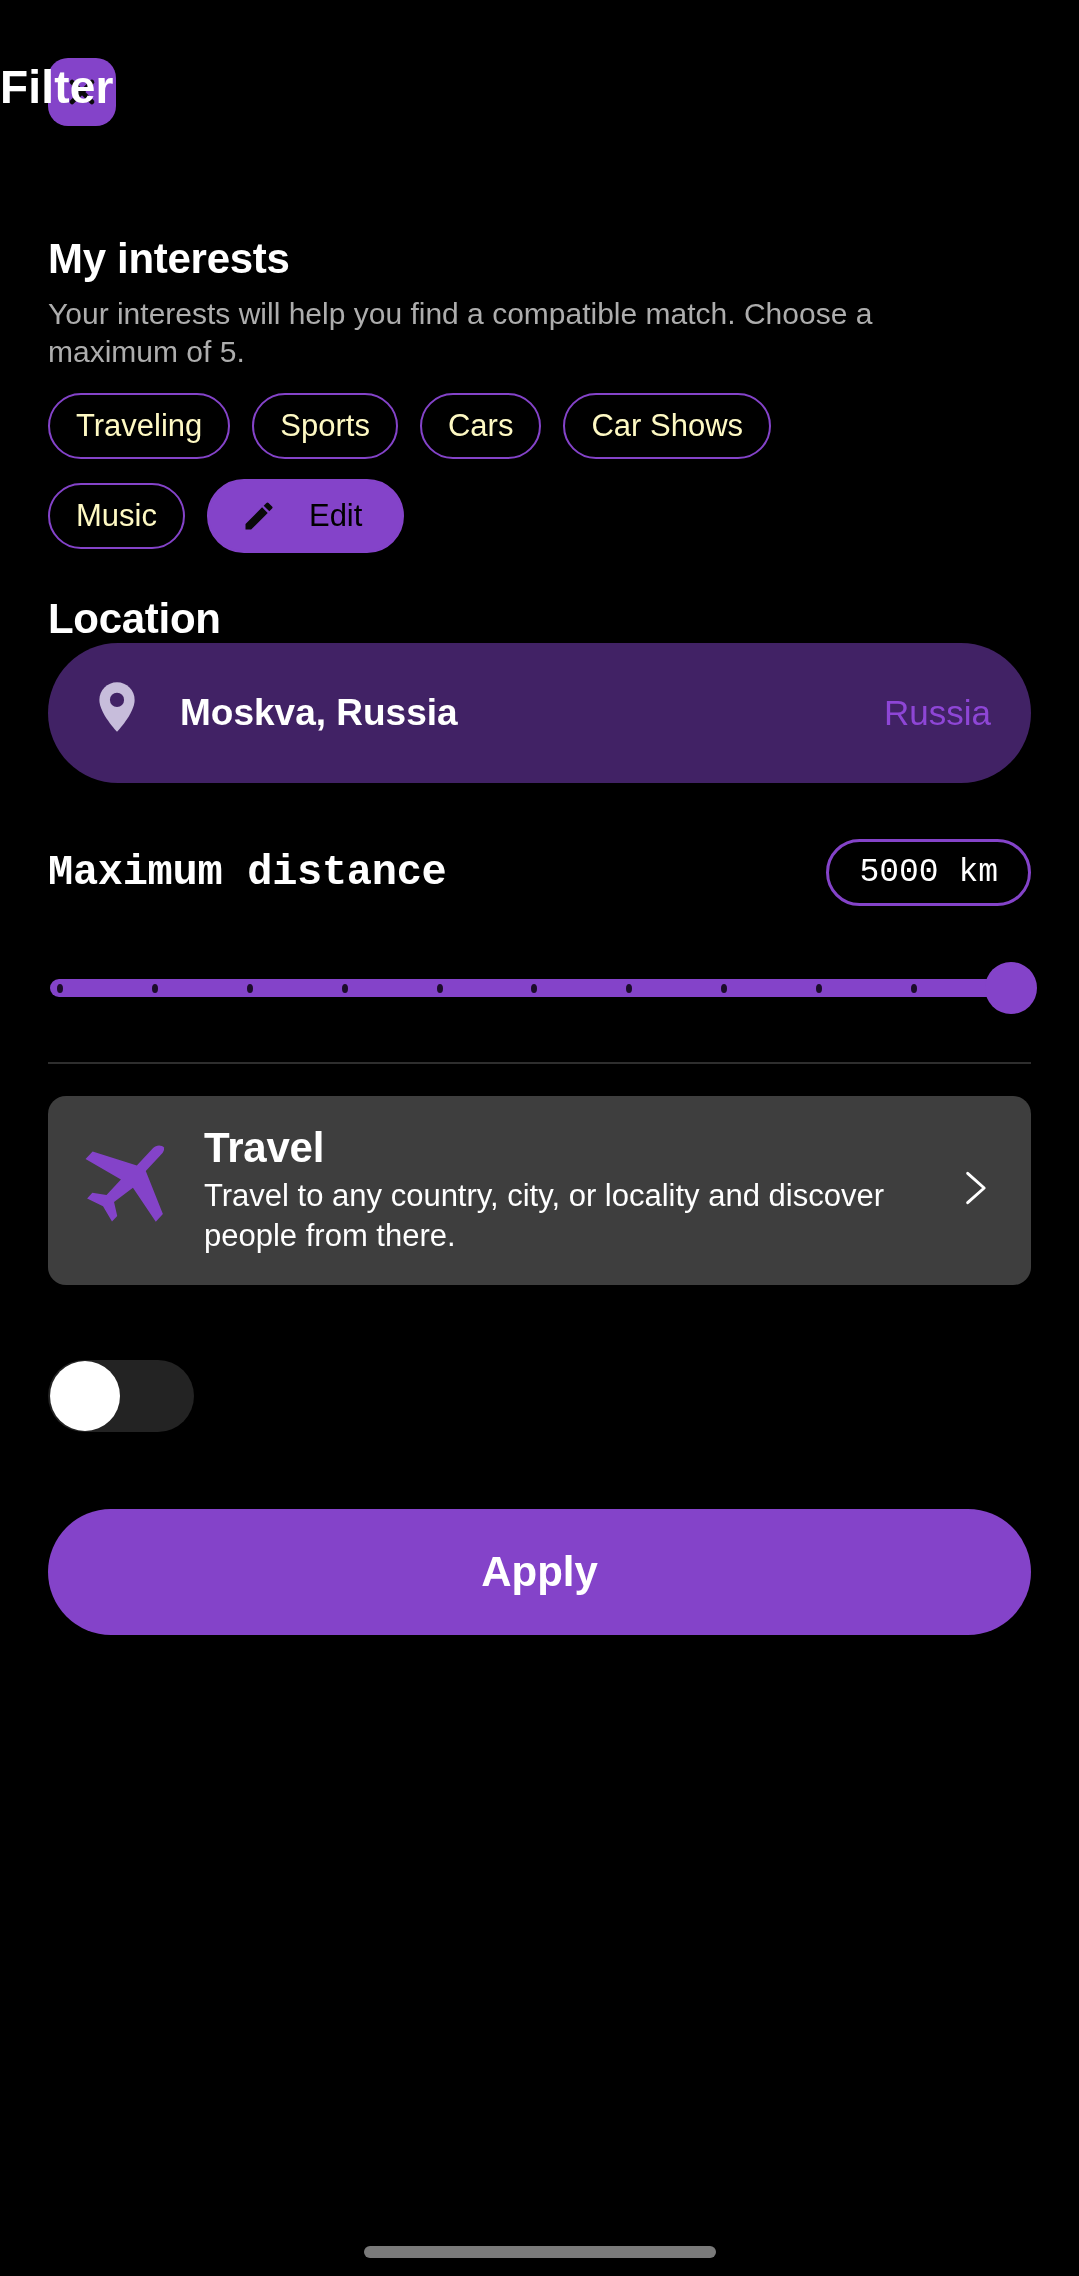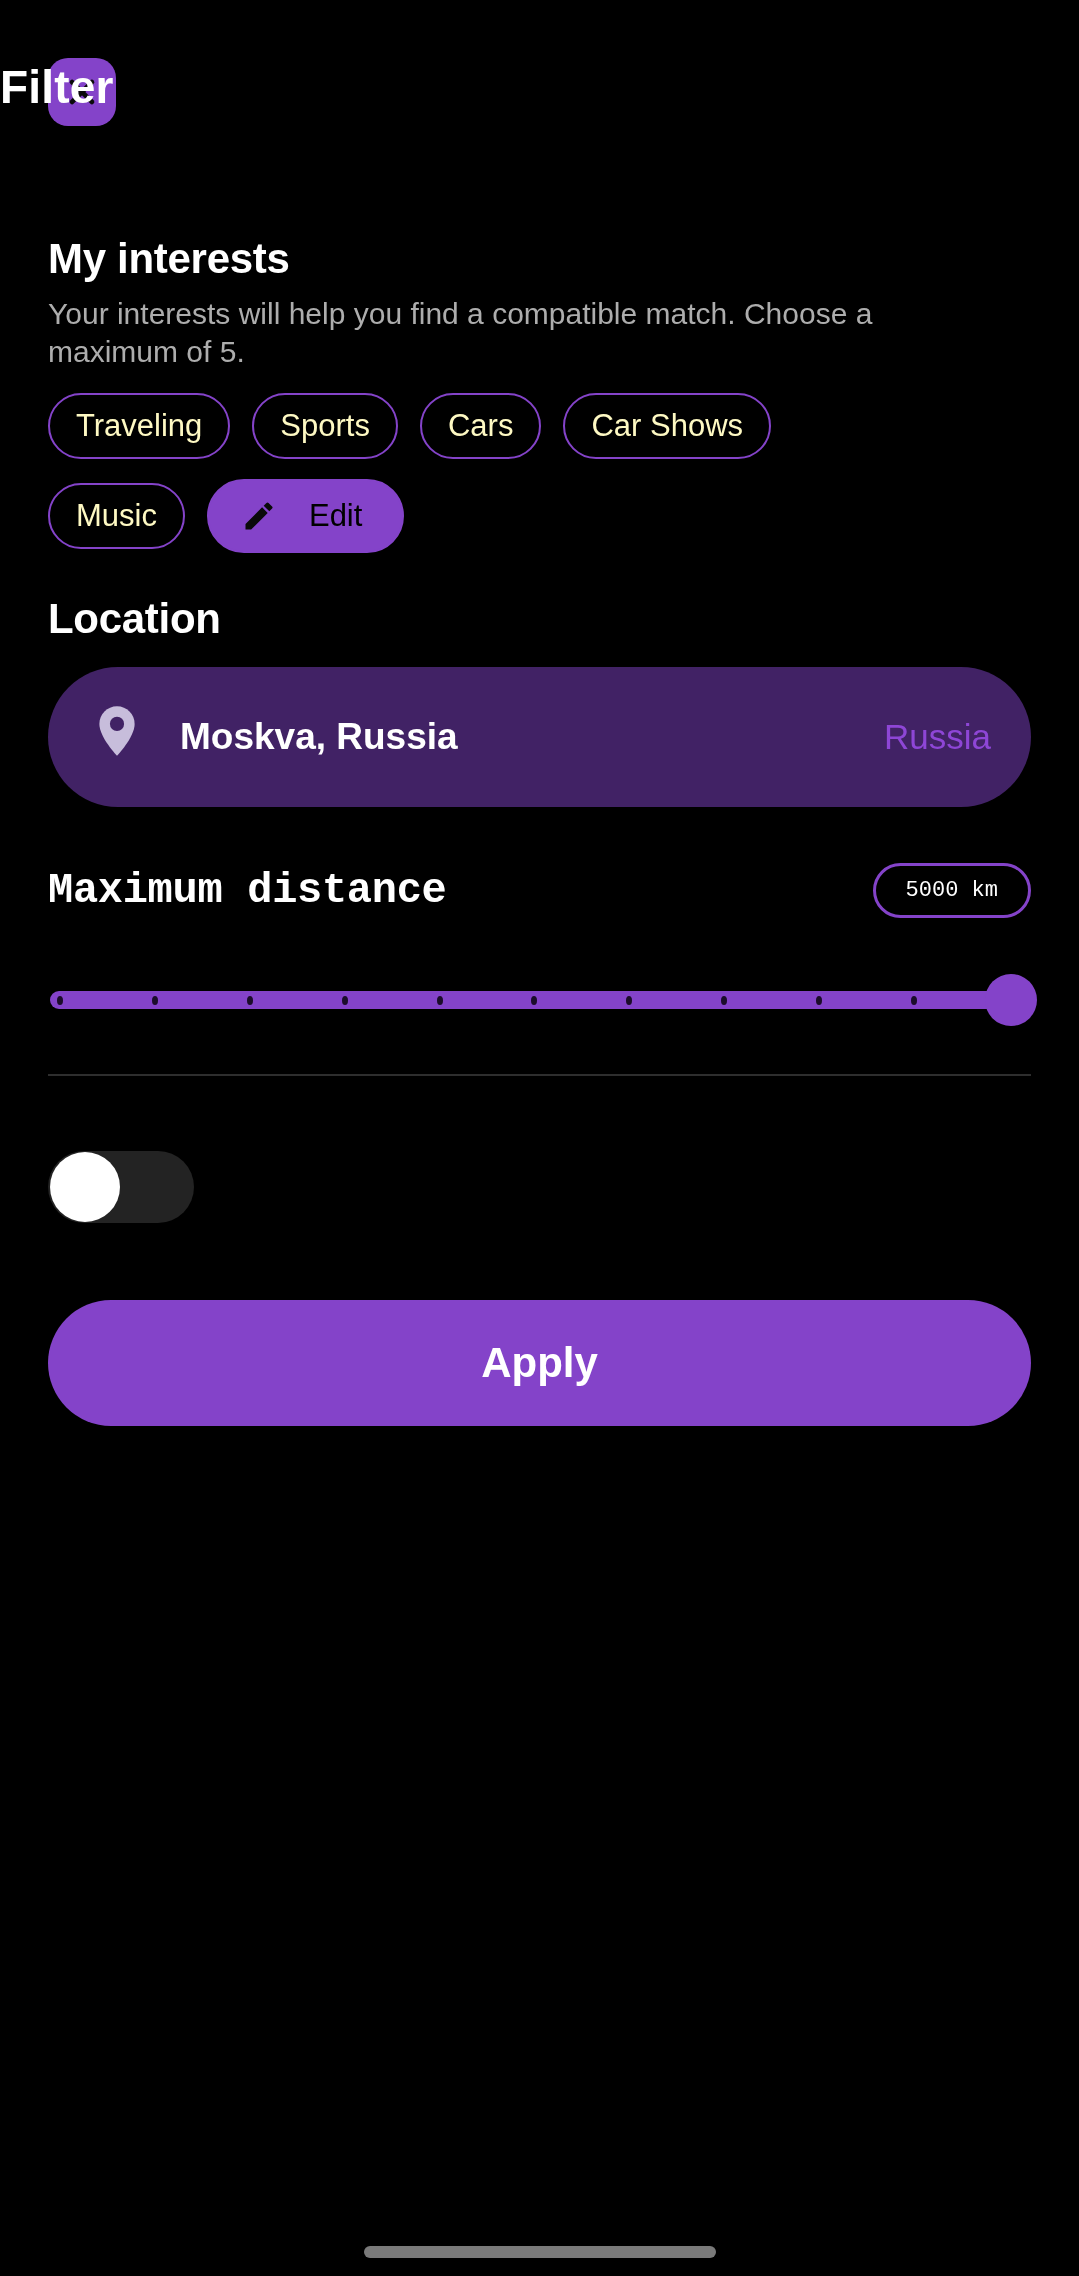--- a/index.html
+++ b/index.html
@@ -105,21 +105,20 @@
     padding: 0 40px 0 32px;
     gap: 32px;
     font-size: 31px;
   }
   .chip-edit svg { display: block; }
 
   
   #location-section { margin-top: 42px; }
 
   .location-bar {
-    margin-top: 24px;
     height: 140px;
     border-radius: 999px;
     background: #412265;
     display: flex;
     align-items: center;
     padding: 0 40px 0 46px;
     cursor: pointer;
   }
   .loc-pin { flex: 0 0 auto; display: block; }
   .location-name {
@@ -142,21 +141,21 @@
   .distance-head {
     display: flex;
     align-items: center;
     justify-content: space-between;
     font-family: Liberation Mono, monospace;
   }
   .distance-badge {
     border: 3px solid #8443C9;
     border-radius: 999px;
     color: #FFFFFF;
-    font-size: 22px;
+    font-size: 33px;
     padding: 12px 30px;
     white-space: nowrap;
     cursor: pointer;
   }
 
   .slider-wrap {
     margin-top: 52px;
     padding: 0 12px 0 2px;
     position: relative;
     height: 60px;
@@ -372,20 +371,36 @@
           <span class="tick"></span>
           <span class="tick"></span>
         </div>
         <div class="slider-thumb"></div>
       </div>
     </div>
   </div>
 
   <div class="divider"></div>
 
+  <div class="travel-card">
+    <span class="travel-icon">
+      <svg width="104" height="112" viewBox="0 0 24 24" fill="#8443C9" style="transform: rotate(-2deg);">
+        <path d="M21.2 3.0c-.72-.72-1.9-.72-2.62 0l-3.9 3.9L4.6 3.3 2.9 5.0l8.0 5.0-3.45 3.45-3.25-.62-1.25 1.25 3.6 1.95 1.95 3.6 1.25-1.25-.62-3.25L13.6 12l5.0 8.0 1.7-1.7-3.6-10.08 3.9-3.9c.72-.72.72-1.9-.4-1.32z"></path>
+      </svg>
+    </span>
+    <div class="travel-text">
+      <div class="travel-title">Travel</div>
+      <div class="travel-desc">Travel to any country, city, or locality and discover people from there.</div>
+    </div>
+    <span class="travel-chevron">
+      <svg width="44" height="58" viewBox="0 0 24 24" fill="none" stroke="#FFFFFF" stroke-width="1.6" stroke-linecap="round" stroke-linejoin="round">
+        <polyline points="8 4 17 12 8 20"></polyline>
+      </svg>
+    </span>
+  </div>
 
   <div id="hide-distance-row">
     <div class="toggle">
       <div class="toggle-knob"></div>
     </div>
   </div>
 
   <button class="apply-button">Apply</button>
 
   <div class="home-indicator"></div>

